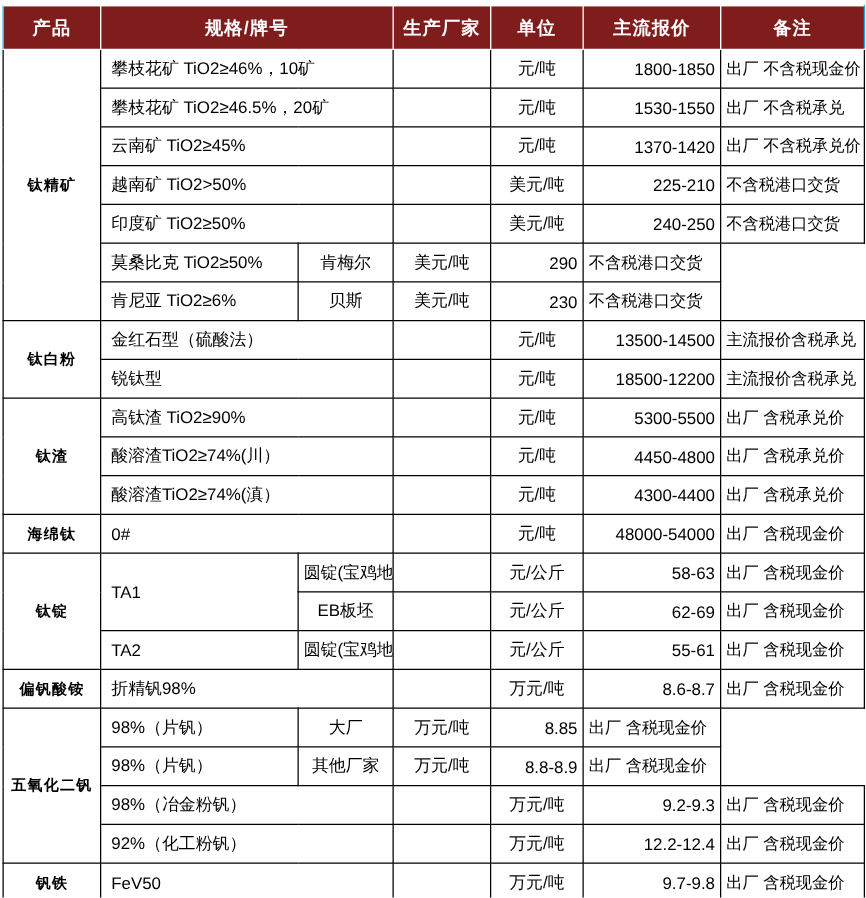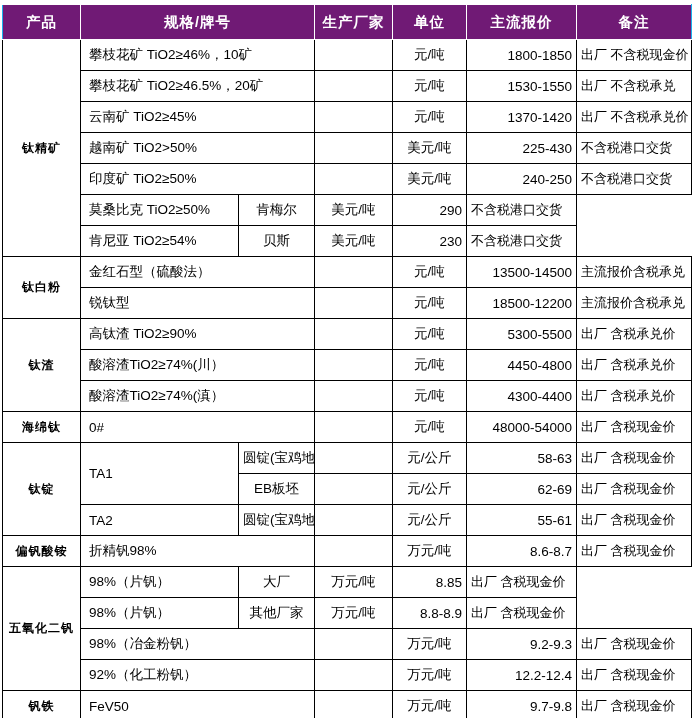--- a/index.html
+++ b/index.html
@@ -26,21 +26,21 @@
   }
   table.price-table col.c-product { width: 78px; }
   table.price-table col.c-spec    { width: 158px; }
   table.price-table col.c-spec2   { width: 76px; }
   table.price-table col.c-factory { width: 78px; }
   table.price-table col.c-unit    { width: 74px; }
   table.price-table col.c-price   { width: 110px; }
   table.price-table col.c-remark  { width: 115px; }
 
   thead th {
-    background: #701a75;
+    background: #7f1d1d;
     color: #ffffff;
     font-size: 14.5px;
     font-weight: bold;
     height: 32px;
     border: 1px solid #ffffff;
     text-align: center;
     letter-spacing: 1px;
   }
   thead th:first-child { border-left: 1px solid #19b0ec; }
   thead th:last-child  { border-right: 1px solid #19b0ec; }
@@ -125,39 +125,39 @@
           <td class="spec" colspan="2">云南矿  TiO2≥45%</td>
           <td class="factory"></td>
           <td class="unit">元/吨</td>
           <td class="price">1370-1420</td>
           <td class="remark">出厂 不含税承兑价</td>
         </tr>
         <tr>
           <td class="spec" colspan="2">越南矿 TiO2&gt;50%</td>
           <td class="factory"></td>
           <td class="unit">美元/吨</td>
-          <td class="price">225-430</td>
+          <td class="price">225-210</td>
           <td class="remark">不含税港口交货</td>
         </tr>
         <tr>
           <td class="spec" colspan="2">印度矿 TiO2≥50%</td>
           <td class="factory"></td>
           <td class="unit">美元/吨</td>
           <td class="price">240-250</td>
           <td class="remark">不含税港口交货</td>
         </tr>
         <tr>
           <td class="spec">莫桑比克 TiO2≥50%</td>
           <td class="factory">肯梅尔</td>
           <td class="unit">美元/吨</td>
           <td class="price">290</td>
           <td class="remark">不含税港口交货</td>
         </tr>
         <tr>
-          <td class="spec">肯尼亚 TiO2≥54%</td>
+          <td class="spec">肯尼亚 TiO2≥6%</td>
           <td class="factory">贝斯</td>
           <td class="unit">美元/吨</td>
           <td class="price">230</td>
           <td class="remark">不含税港口交货</td>
         </tr>
         <tr>
           <td class="cat" rowspan="2">钛白粉</td>
           <td class="spec" colspan="2">金红石型（硫酸法）</td>
           <td class="factory"></td>
           <td class="unit">元/吨</td>

